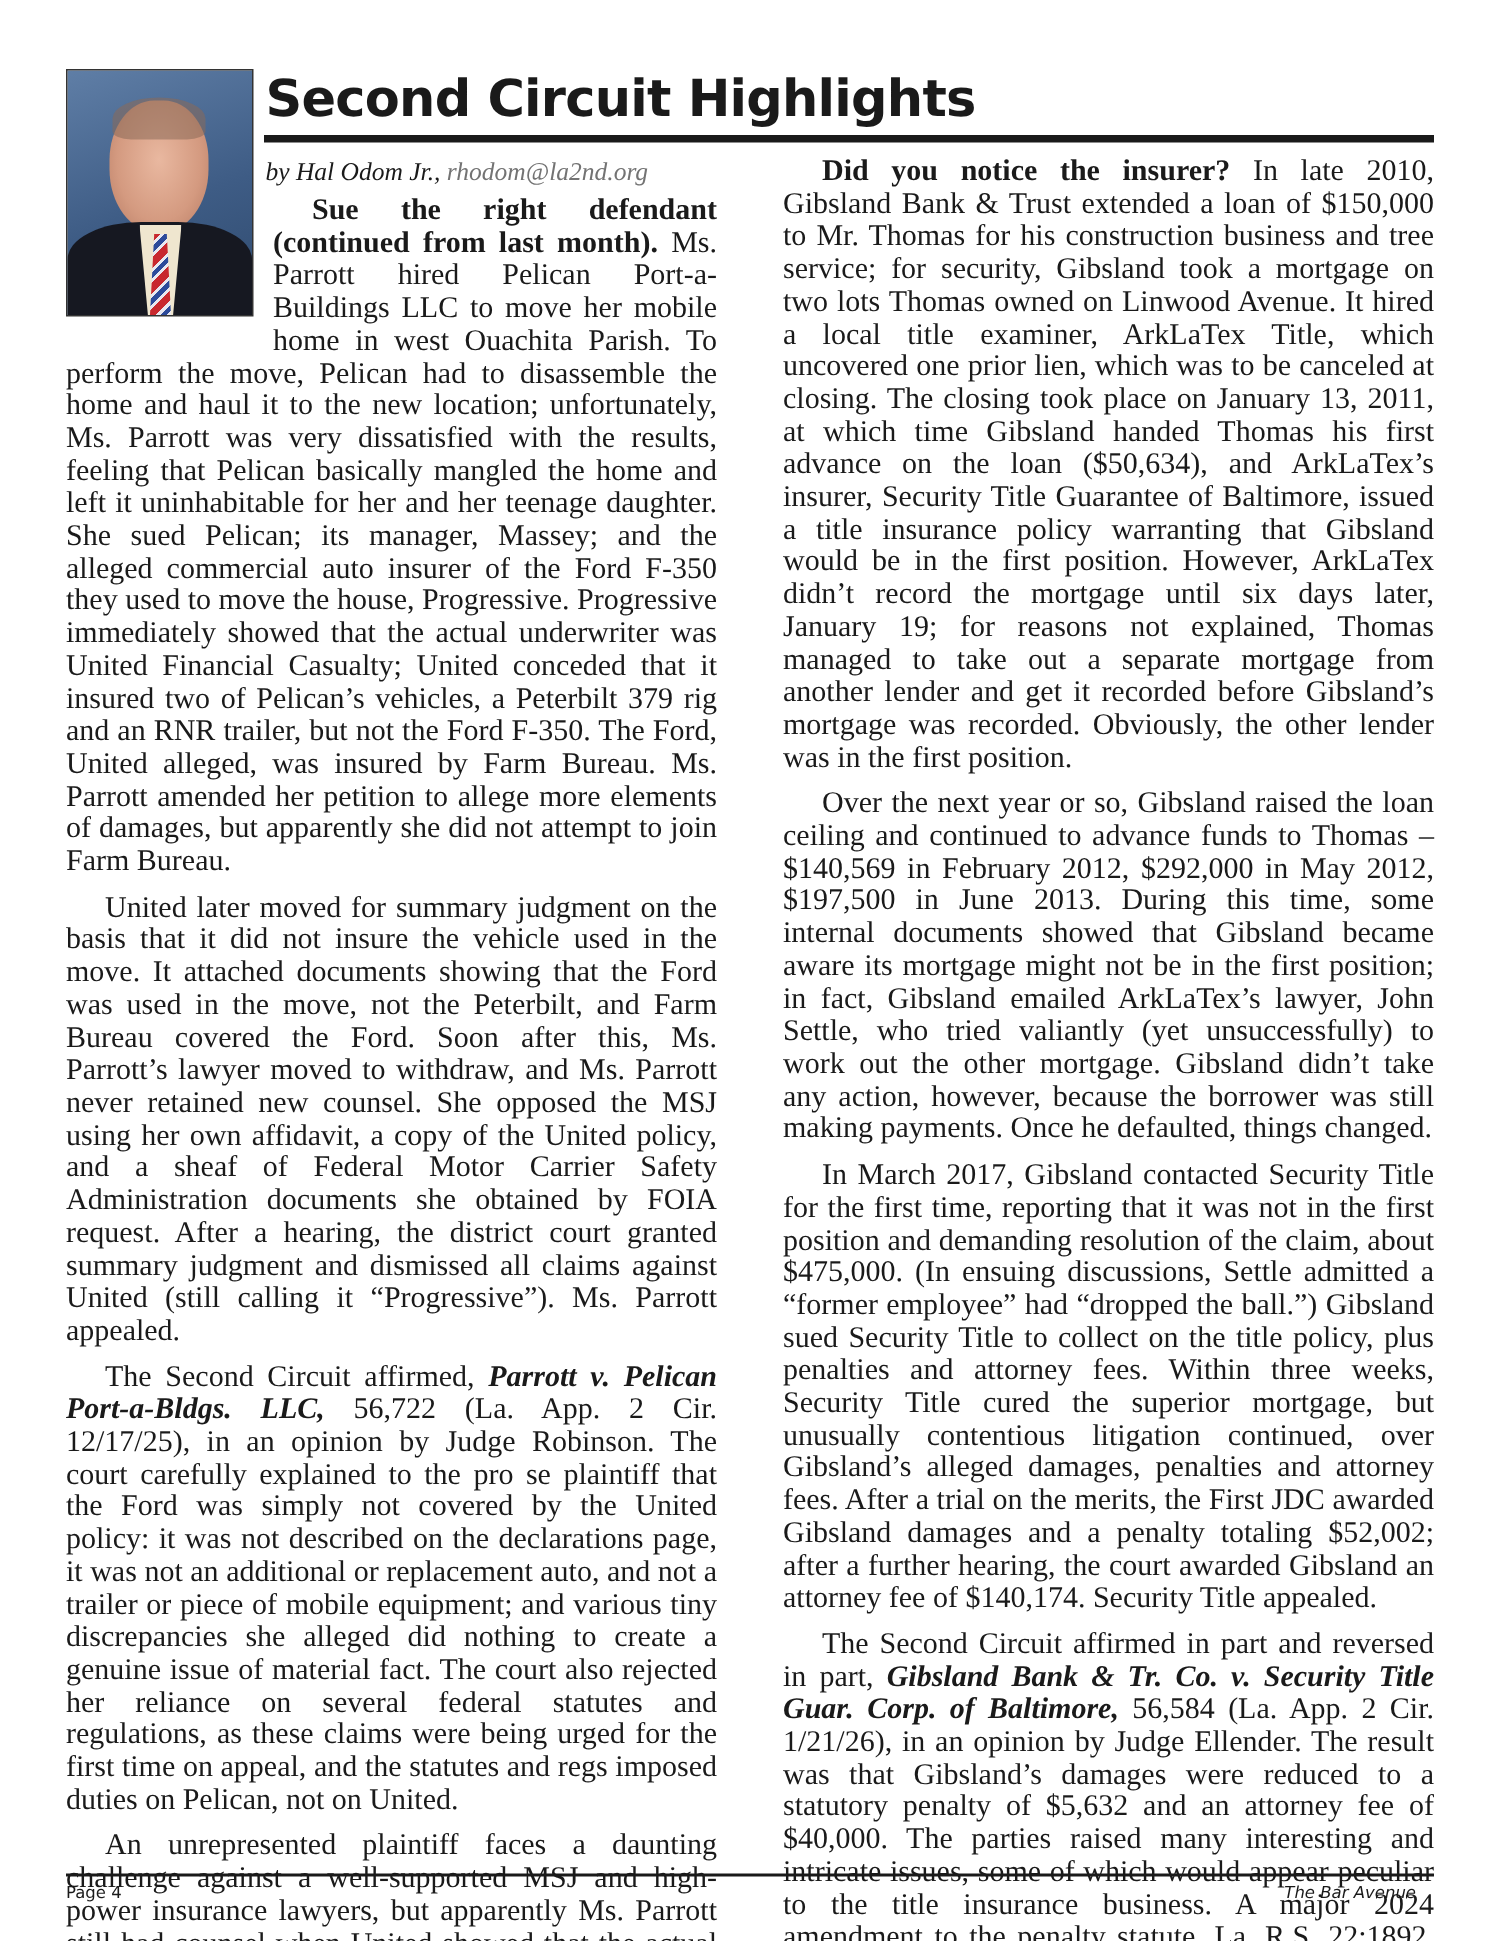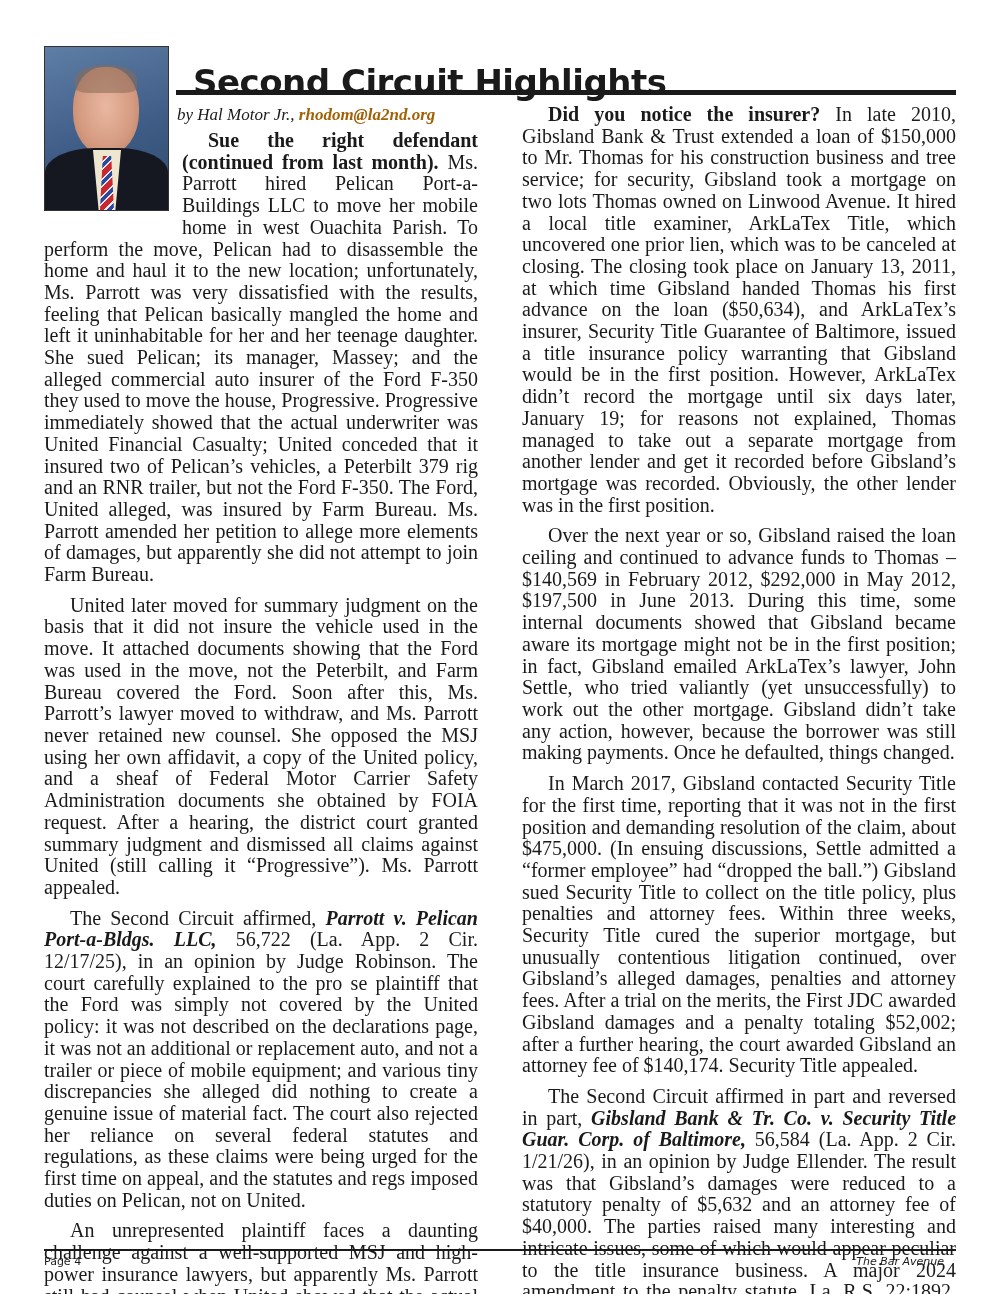--- a/index.html
+++ b/index.html
@@ -37,32 +37,32 @@
   .photo .tie {
     position: absolute; left: 55px; bottom: 0; width: 14px; height: 54px;
     background: repeating-linear-gradient(135deg, #c8282e 0 5px, #e8e8f0 5px 7px, #2c4a9a 7px 10px, #e8e8f0 10px 12px);
     clip-path: polygon(20% 0, 80% 0, 100% 100%, 0 100%);
   }
 
   .title {
     position: absolute; left: 177px; top: 44px;
     font-family: "DejaVu Sans", "Liberation Sans", sans-serif;
     font-weight: bold; font-size: 34px; letter-spacing: -0.5px;
-    color: #1a1a1a; margin: 16px; line-height: 44px;
+    color: #1a1a1a; margin: 0; line-height: 44px;
   }
   .title-rule {
     position: absolute; left: 176px; top: 90px; width: 780px; height: 5px;
     background: #1a1a1a;
   }
 
   .byline {
     position: absolute; left: 177px; top: 104px;
     font-style: italic; font-size: 17px; line-height: 22px;
   }
-  .byline a { color: #a16207; text-decoration: none; font-weight: bold; }
+  .byline a { color: #737373; text-decoration: none; }
 
   .col {
     position: absolute; font-size: 20px; line-height: 21.7px;
     text-align: justify; hyphens: none;
   }
   .col p { margin: 0 0 9px 0; text-indent: 26px; }
   .col-left { left: 44px; top: 130px; width: 434px; }
   .col-right { left: 522px; top: 104px; width: 434px; }
 
   .float-spacer {
@@ -90,21 +90,21 @@
   <div class="head"></div>
   <div class="hair"></div>
   <div class="suit"></div>
   <div class="shirt"></div>
   <div class="tie"></div>
 </div>
 
 <h1 class="title">Second Circuit Highlights</h1>
 <div class="title-rule"></div>
 
-<div class="byline"><span>by Hal Motor Jr., </span><a>rhodom@la2nd.org</a></div>
+<div class="byline"><span>by Hal Odom Jr., </span><a>rhodom@la2nd.org</a></div>
 
 <div class="col col-left">
   <div class="float-spacer"></div>
   <p><span class="lead-bold">Sue the right defendant (continued from last month).</span><span> Ms. Parrott hired Pelican Port-a-Buildings LLC to move her mobile home in west Ouachita Parish. To perform the move, Pelican had to disassemble the home and haul it to the new location; unfortunately, Ms. Parrott was very dissatisfied with the results, feeling that Pelican basically mangled the home and left it uninhabitable for her and her teenage daughter. She sued Pelican; its manager, Massey; and the alleged commercial auto insurer of the Ford F-350 they used to move the house, Progressive. Progressive immediately showed that the actual underwriter was United Financial Casualty; United conceded that it insured two of Pelican’s vehicles, a Peterbilt 379 rig and an RNR trailer, but not the Ford F-350. The Ford, United alleged, was insured by Farm Bureau. Ms. Parrott amended her petition to allege more elements of damages, but apparently she did not attempt to join Farm Bureau.</span></p>
   <p>United later moved for summary judgment on the basis that it did not insure the vehicle used in the move. It attached documents showing that the Ford was used in the move, not the Peterbilt, and Farm Bureau covered the Ford. Soon after this, Ms. Parrott’s lawyer moved to withdraw, and Ms. Parrott never retained new counsel. She opposed the MSJ using her own affidavit, a copy of the United policy, and a sheaf of Federal Motor Carrier Safety Administration documents she obtained by FOIA request. After a hearing, the district court granted summary judgment and dismissed all claims against United (still calling it “Progressive”). Ms. Parrott appealed.</p>
   <p><span>The Second Circuit affirmed, </span><span class="case">Parrott v. Pelican Port-a-Bldgs. LLC,</span><span> 56,722 (La. App. 2 Cir. 12/17/25), in an opinion by Judge Robinson. The court carefully explained to the pro se plaintiff that the Ford was simply not covered by the United policy: it was not described on the declarations page, it was not an additional or replacement auto, and not a trailer or piece of mobile equipment; and various tiny discrepancies she alleged did nothing to create a genuine issue of material fact. The court also rejected her reliance on several federal statutes and regulations, as these claims were being urged for the first time on appeal, and the statutes and regs imposed duties on Pelican, not on United.</span></p>
   <p>An unrepresented plaintiff faces a daunting challenge against a well-supported MSJ and high-power insurance lawyers, but apparently Ms. Parrott still had counsel when United showed that the actual insurer was Farm Bureau. And, after counsel moved to withdraw, she obtained several continuances, delaying the hearing for 17 months. The overwhelming lesson here is to get the right insurer.</p>
 </div>
 
 <div class="col col-right">

